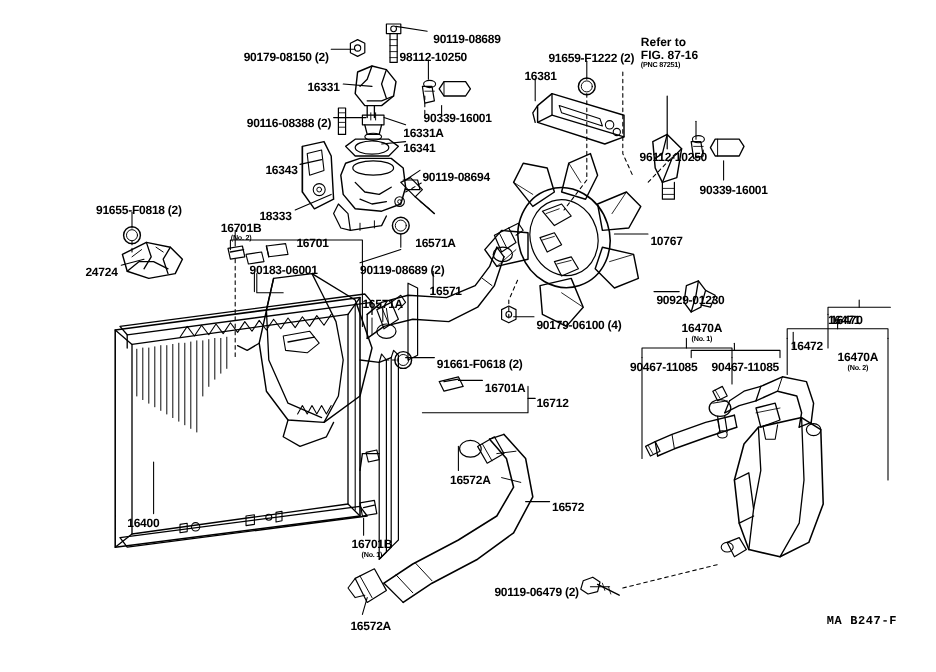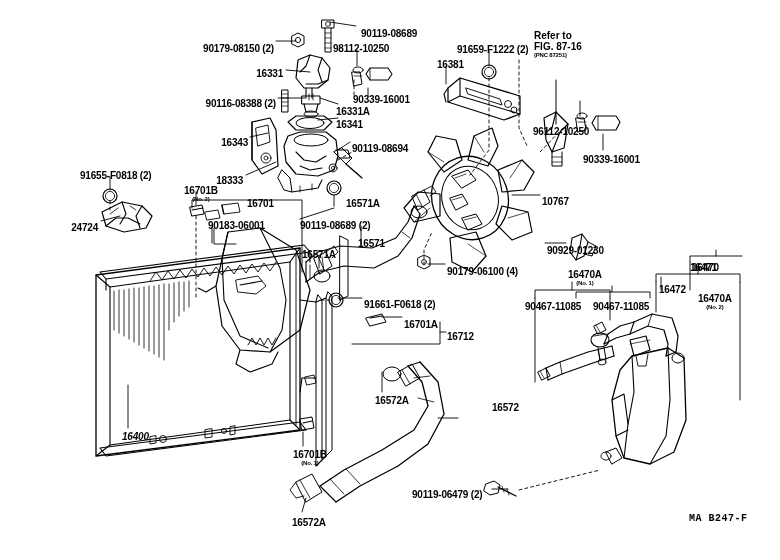--- a/index.html
+++ b/index.html
@@ -510,24 +510,24 @@
       <div class="lbl" style="left: 184px; top: 186px;"><span>16701B</span><span class="sub c">(No. 2)</span></div>
       <div class="lbl" style="left: 247px; top: 199px;"><span>16701</span></div>
       <div class="lbl" style="left: 208px; top: 221px;"><span>90183-06001</span></div>
       <div class="lbl" style="left: 300px; top: 221px;"><span>90119-08689 (2)</span></div>
       <div class="lbl" style="left: 346px; top: 199px;"><span>16571A</span></div>
       <div class="lbl" style="left: 302px; top: 250px;"><span>16571A</span></div>
       <div class="lbl" style="left: 358px; top: 239px;"><span>16571</span></div>
       <div class="lbl" style="left: 364px; top: 300px;"><span>91661-F0618 (2)</span></div>
       <div class="lbl" style="left: 404px; top: 320px;"><span>16701A</span></div>
       <div class="lbl" style="left: 447px; top: 332px;"><span>16712</span></div>
-      <div class="lbl" style="left: 122px; top: 432px; font-style: italic;"><span>16400</span></div>
+      <div class="lbl" style="left: 106px; top: 432px;"><span>16400</span></div>
       <div class="lbl" style="left: 293px; top: 450px;"><span>16701B</span><span class="sub c">(No. 1)</span></div>
       <div class="lbl" style="left: 375px; top: 396px;"><span>16572A</span></div>
-      <div class="lbl" style="left: 460px; top: 403px; margin-left: 32px;"><span>16572</span></div>
+      <div class="lbl" style="left: 460px; top: 419px;"><span>16572</span></div>
       <div class="lbl" style="left: 292px; top: 518px;"><span>16572A</span></div>
       <div class="lbl" style="left: 412px; top: 490px;"><span>90119-06479 (2)</span></div>
       <div class="lbl" style="left: 547px; top: 246px;"><span>90929-01230</span></div>
       <div class="lbl" style="left: 692px; top: 247px; margin-top: 16px;"><span>16470</span></div>
       <div class="lbl" style="left: 690px; top: 263px;"><span>16471</span></div>
       <div class="lbl" style="left: 659px; top: 285px;"><span>16472</span></div>
       <div class="lbl" style="left: 568px; top: 270px;"><span>16470A</span><span class="sub c">(No. 1)</span></div>
       <div class="lbl" style="left: 698px; top: 294px;"><span>16470A</span><span class="sub c">(No. 2)</span></div>
       <div class="lbl" style="left: 525px; top: 302px;"><span>90467-11085</span></div>
       <div class="lbl" style="left: 593px; top: 302px;"><span>90467-11085</span></div>

